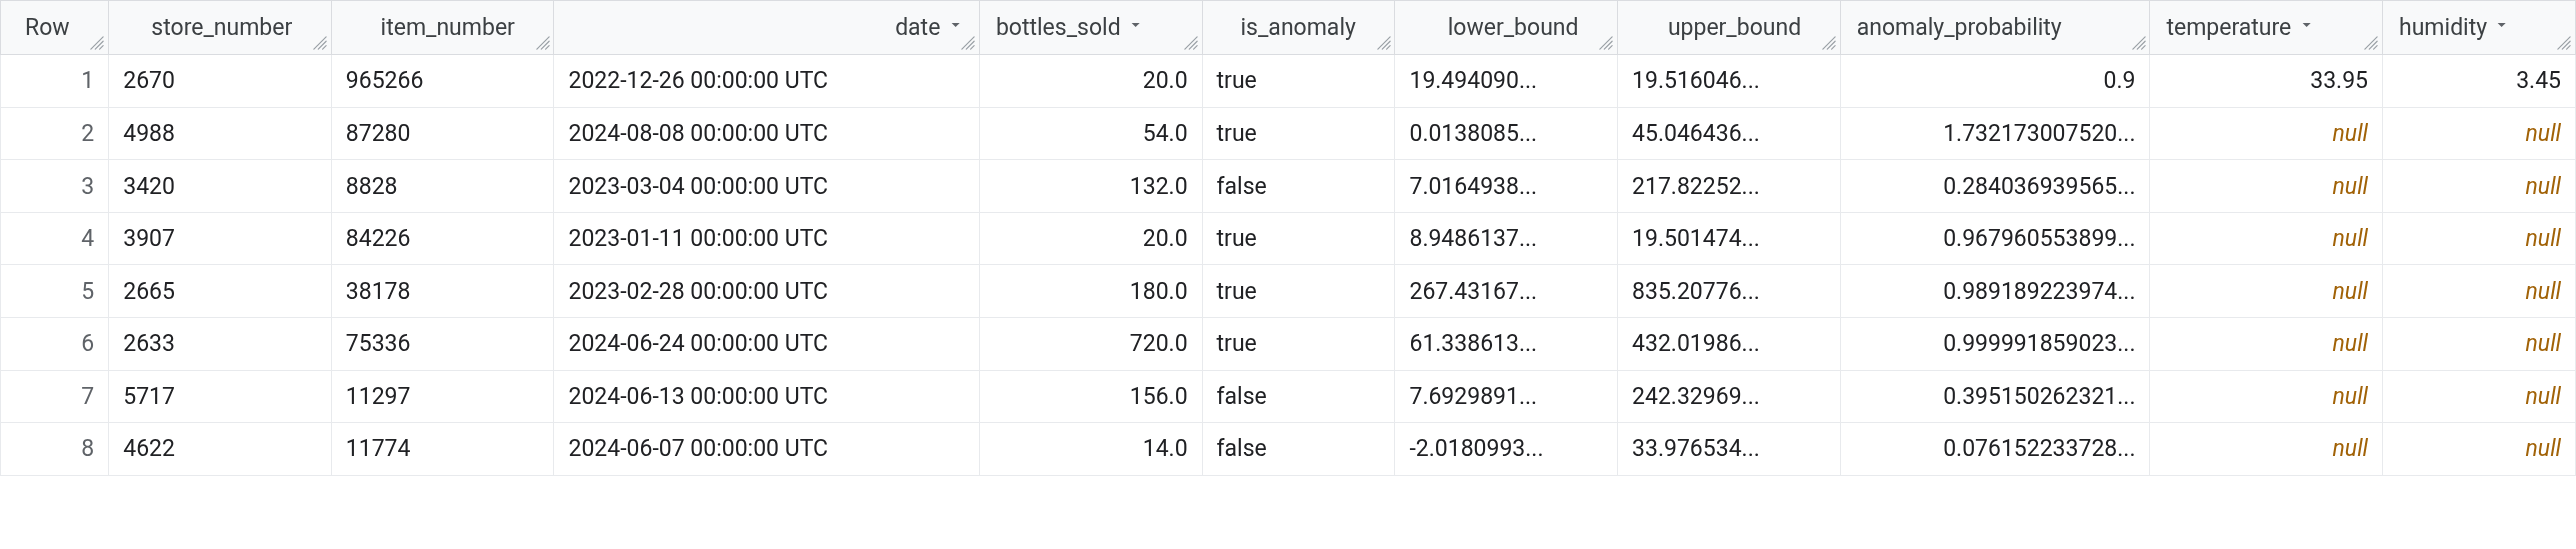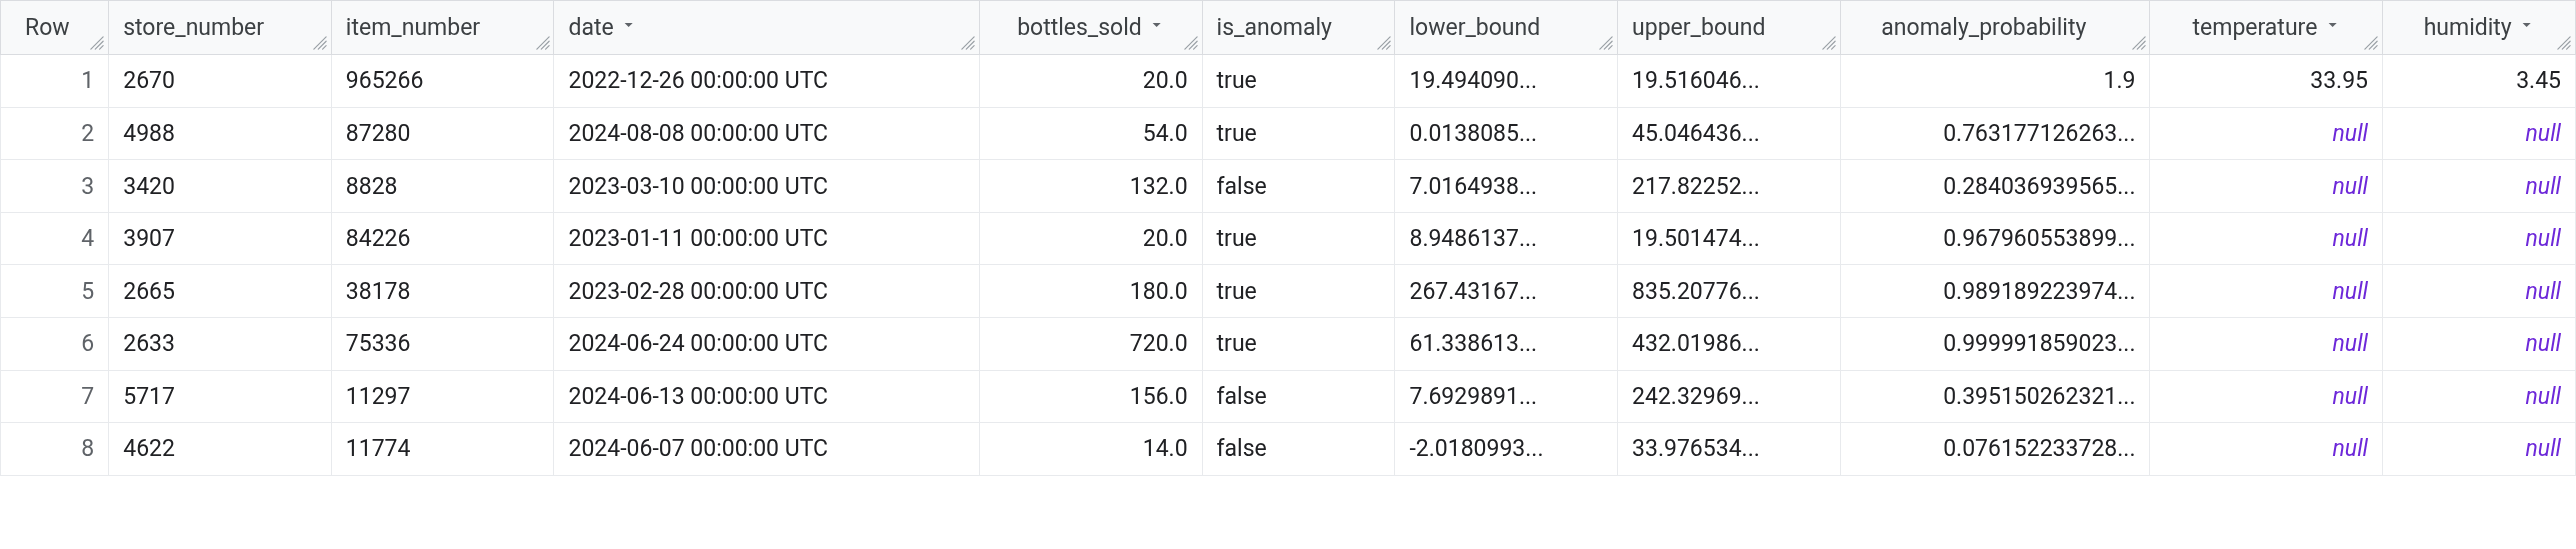--- a/index.html
+++ b/index.html
@@ -7,47 +7,47 @@
       font-family: Roboto, "Helvetica Neue", Arial, sans-serif;
       font-size: 23px;
       color: #202124;
       background: #fff;
     }
     .table { width: 100%; border-collapse: collapse; }
     .th {
       background: #f8f9fa;
       border: 0.9px solid #dadce0;
       padding: 12.3px 14px;
-      text-align: left;
+      text-align: right;
       font-weight: 400;
       color: #3c4043;
       position: relative;
       white-space: nowrap;
       overflow: hidden;
     }
-    .th.numcol { text-align: center; padding-left: 16px; }
+    .th.numcol { text-align: left; padding-left: 16px; }
     .th.rowcol { text-align: right; }
     .th .label { vertical-align: middle; }
     .th .sort { display:inline-flex; align-items:center; margin-left:5.3px; color:#5f6368; }
     .th .sort.hidden { visibility: hidden; }
     .th .resize {
       position: absolute; right: 1.8px; bottom: 1.8px; width: 16px; height: 16px;
       color: #9aa0a6;
     }
     .resize svg { display:block; }
     .td {
       border: 0.9px solid #e8eaed;
       border-top: none;
       padding: 12.3px 14px;
       white-space: nowrap;
       color: #202124;
     }
     .td.num { text-align: right; font-variant-numeric: tabular-nums; }
     .td.rowidx { text-align: right; color:#5f6368; }
-    .td.null { text-align: right; color:#6d28d9; font-style: italic; }
+    .td.null { text-align: right; color:#a16207; font-style: italic; }
     .chev { width:19.3px; height:19.3px; }
   </style>
 </head>
 <body>
 
 <table class="table">
   <colgroup id="cg">
       <col style="width: 79px;">
       <col style="width: 202px;">
       <col style="width: 202px;">
@@ -166,42 +166,42 @@
   <tbody id="tbody">
       <tr>
         <td class="td rowidx">1</td>
         <td class="td">2670</td>
         <td class="td">965266</td>
         <td class="td">2022-12-26 00:00:00 UTC</td>
         <td class="td num">20.0</td>
         <td class="td">true</td>
         <td class="td">19.494090...</td>
         <td class="td">19.516046...</td>
-        <td class="td num">1.9</td>
+        <td class="td num">0.9</td>
         <td class="td num">33.95</td>
         <td class="td num">3.45</td>
       </tr>
       <tr>
         <td class="td rowidx">2</td>
         <td class="td">4988</td>
         <td class="td">87280</td>
         <td class="td">2024-08-08 00:00:00 UTC</td>
         <td class="td num">54.0</td>
         <td class="td">true</td>
         <td class="td">0.0138085...</td>
         <td class="td">45.046436...</td>
-        <td class="td num">0.763177126263...</td>
+        <td class="td num">1.732173007520...</td>
         <td class="td num null">null</td>
         <td class="td num null">null</td>
       </tr>
       <tr>
         <td class="td rowidx">3</td>
         <td class="td">3420</td>
         <td class="td">8828</td>
-        <td class="td">2023-03-10 00:00:00 UTC</td>
+        <td class="td">2023-03-04 00:00:00 UTC</td>
         <td class="td num">132.0</td>
         <td class="td">false</td>
         <td class="td">7.0164938...</td>
         <td class="td">217.82252...</td>
         <td class="td num">0.284036939565...</td>
         <td class="td num null">null</td>
         <td class="td num null">null</td>
       </tr>
       <tr>
         <td class="td rowidx">4</td>

